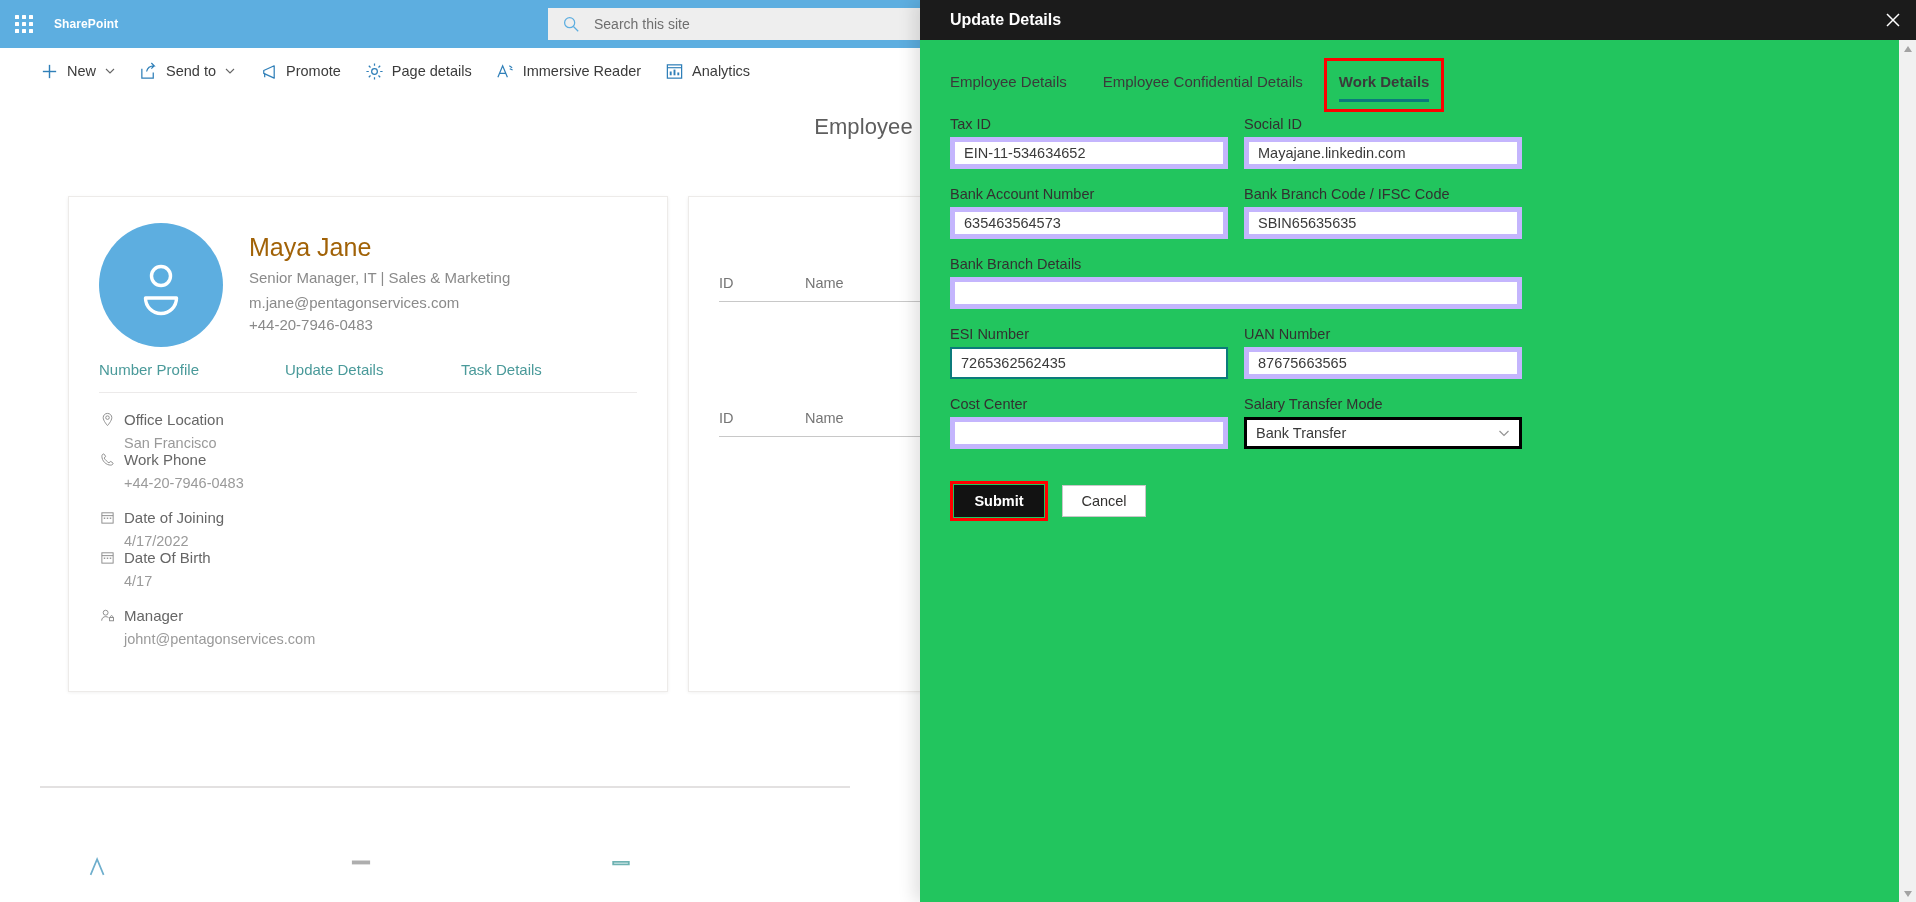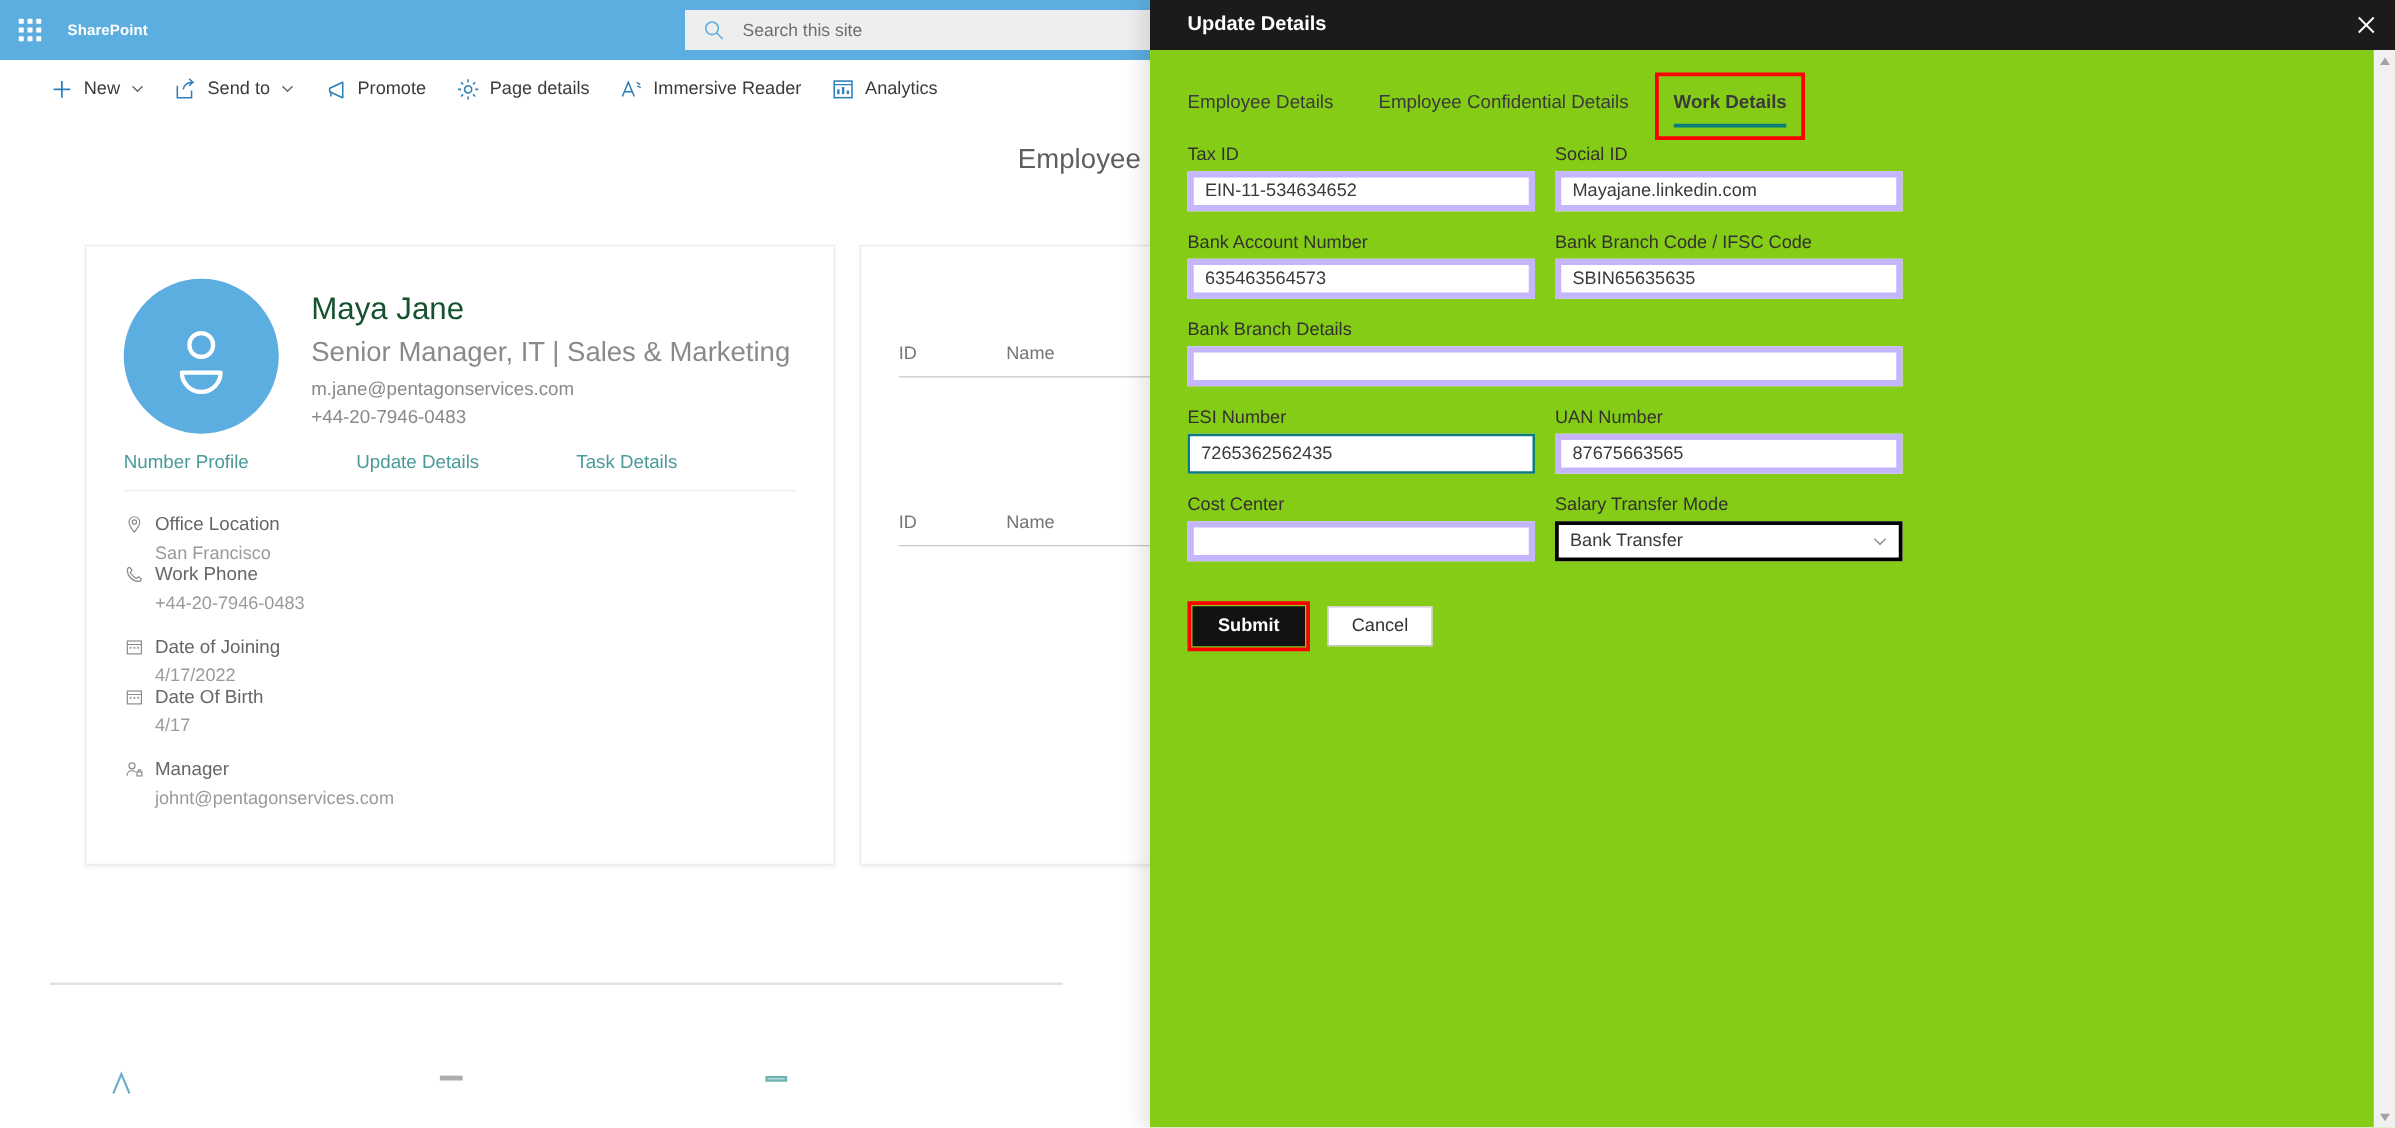--- a/index.html
+++ b/index.html
@@ -61,22 +61,22 @@
   .card {
     background:#fff; border:1px solid #edebe9; box-shadow:0 1.2px 3.6px rgba(0,0,0,.07);
   }
   .profile-card { width:600px; min-height:430px; padding:26px 30px 26px 30px; position:relative; }
   .profile-head { display:flex; align-items:flex-start; }
   .avatar {
     width:124px; height:124px; border-radius:50%; background:#5daee0;
     flex:0 0 124px; display:flex; align-items:center; justify-content:center;
   }
   .profile-meta { margin-left:26px; padding-top:10px; }
-  .p-name { font-size:25px; color:#14532d; font-weight:400; line-height:1.15; }
-  .p-role { font-size:22px; color:#8a8a8a; margin-top:7px; }
+  .p-name { font-size:25px; color:#a16207; font-weight:400; line-height:1.15; }
+  .p-role { font-size:15px; color:#8a8a8a; margin-top:7px; }
   .p-mail { font-size:15px; color:#8a8a8a; margin-top:8px; }
   .p-phone{ font-size:15px; color:#8a8a8a; margin-top:5px; }
 
   .link-row {
     display:flex; margin-top:14px; padding-bottom:14px;
     border-bottom:1px solid #eceaea;
   }
   .plink { color:#4a9a9a; font-size:15px; cursor:pointer; }
   .plink.a { width:186px; }
   .plink.b { width:176px; }
@@ -110,21 +110,21 @@
   }
   .panel-header {
     height:40px; background:#1b1b1b; display:flex; align-items:center;
     justify-content:space-between; padding:0 0 0 30px;
   }
   .panel-title { color:#fff; font-size:16px; font-weight:700; }
   .panel-close {
     width:46px; height:40px; display:flex; align-items:center; justify-content:center;
     cursor:pointer; color:#fff;
   }
-  .panel-body { position:relative; height:862px; background:#84cc16; padding:0 30px; }
+  .panel-body { position:relative; height:862px; background:#22c55e; padding:0 30px; }
 
   .tabs { display:flex; align-items:flex-end; padding-top:22px; height:62px; gap:0; }
   .tab {
     font-size:15px; color:#3a3a3a; padding:0 18px 12px 18px; cursor:pointer;
     position:relative; white-space:nowrap;
   }
   .tab.first { padding-left:0; }
   .tab.active { font-weight:700; }
   .tab.active::after {
     content:""; position:absolute; left:18px; right:18px; bottom:0; height:3px; background:#0b7b7b;

